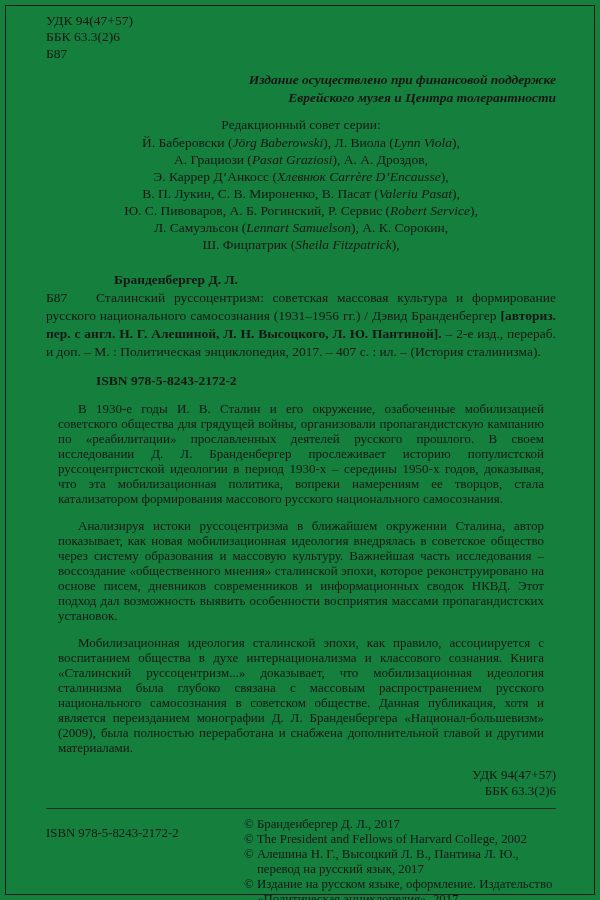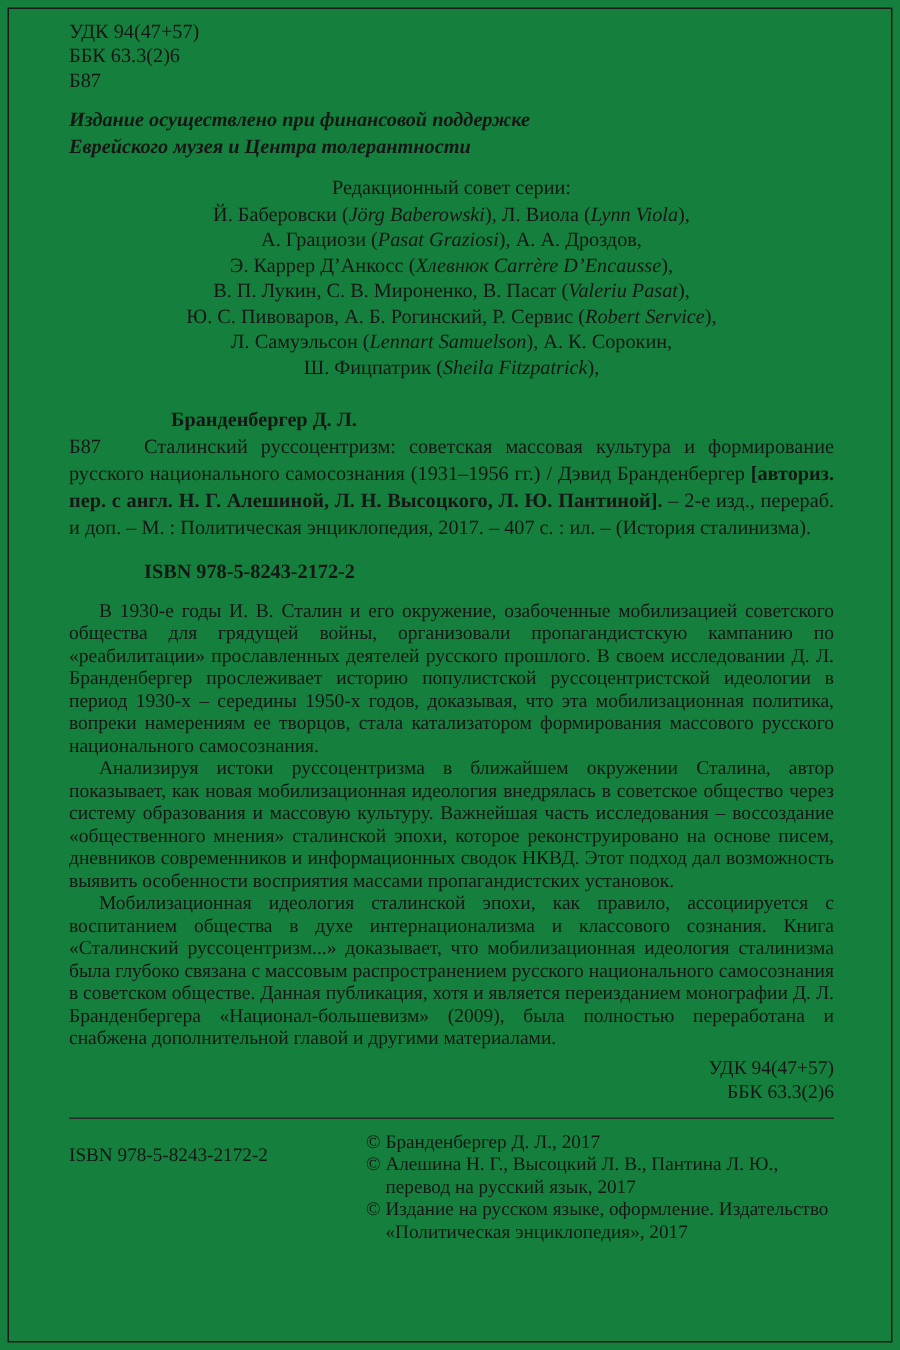--- a/index.html
+++ b/index.html
@@ -32,21 +32,21 @@
   }
 
   .top-codes {
     font-size: 13.5px;
     line-height: 1.22;
   }
   .top-codes div { white-space: nowrap; }
 
   .support-note {
     margin-top: 9px;
-    text-align: left;
+    text-align: right;
     font-weight: bold;
     font-style: italic;
     font-size: 13.5px;
     line-height: 1.28;
   }
 
   .editorial {
     margin-top: 10px;
     text-align: center;
     font-size: 13.5px;
@@ -83,21 +83,21 @@
     font-size: 13.5px;
   }
 
   .annotation {
     margin-top: 10px;
     font-size: 13px;
     line-height: 15px;
     text-align: justify;
   }
   .annotation p {
-    margin: 0;
+    margin: 12px;
     text-indent: 20px;
   }
 
   .bottom-codes {
     margin-top: 5px;
     text-align: right;
     font-size: 13px;
     line-height: 1.25;
   }
 
@@ -174,19 +174,20 @@
       <div>УДК 94(47+57)</div>
       <div>ББК 63.3(2)6</div>
     </div>
 
     <hr class="rule">
 
     <div class="footer">
       <div class="footer-isbn">ISBN 978-5-8243-2172-2</div>
       <div class="copyrights">
         <div>© Бранденбергер Д. Л., 2017</div>
+        <div>© The President and Fellows of Harvard College, 2002</div>
         <div>© Алешина Н. Г., Высоцкий Л. В., Пантина Л. Ю., перевод на русский язык, 2017</div>
         <div>© Издание на русском языке, оформление. Издательство «Политическая энциклопедия», 2017</div>
       </div>
     </div>
 
   </div>
 </div>
 
 </body></html>

